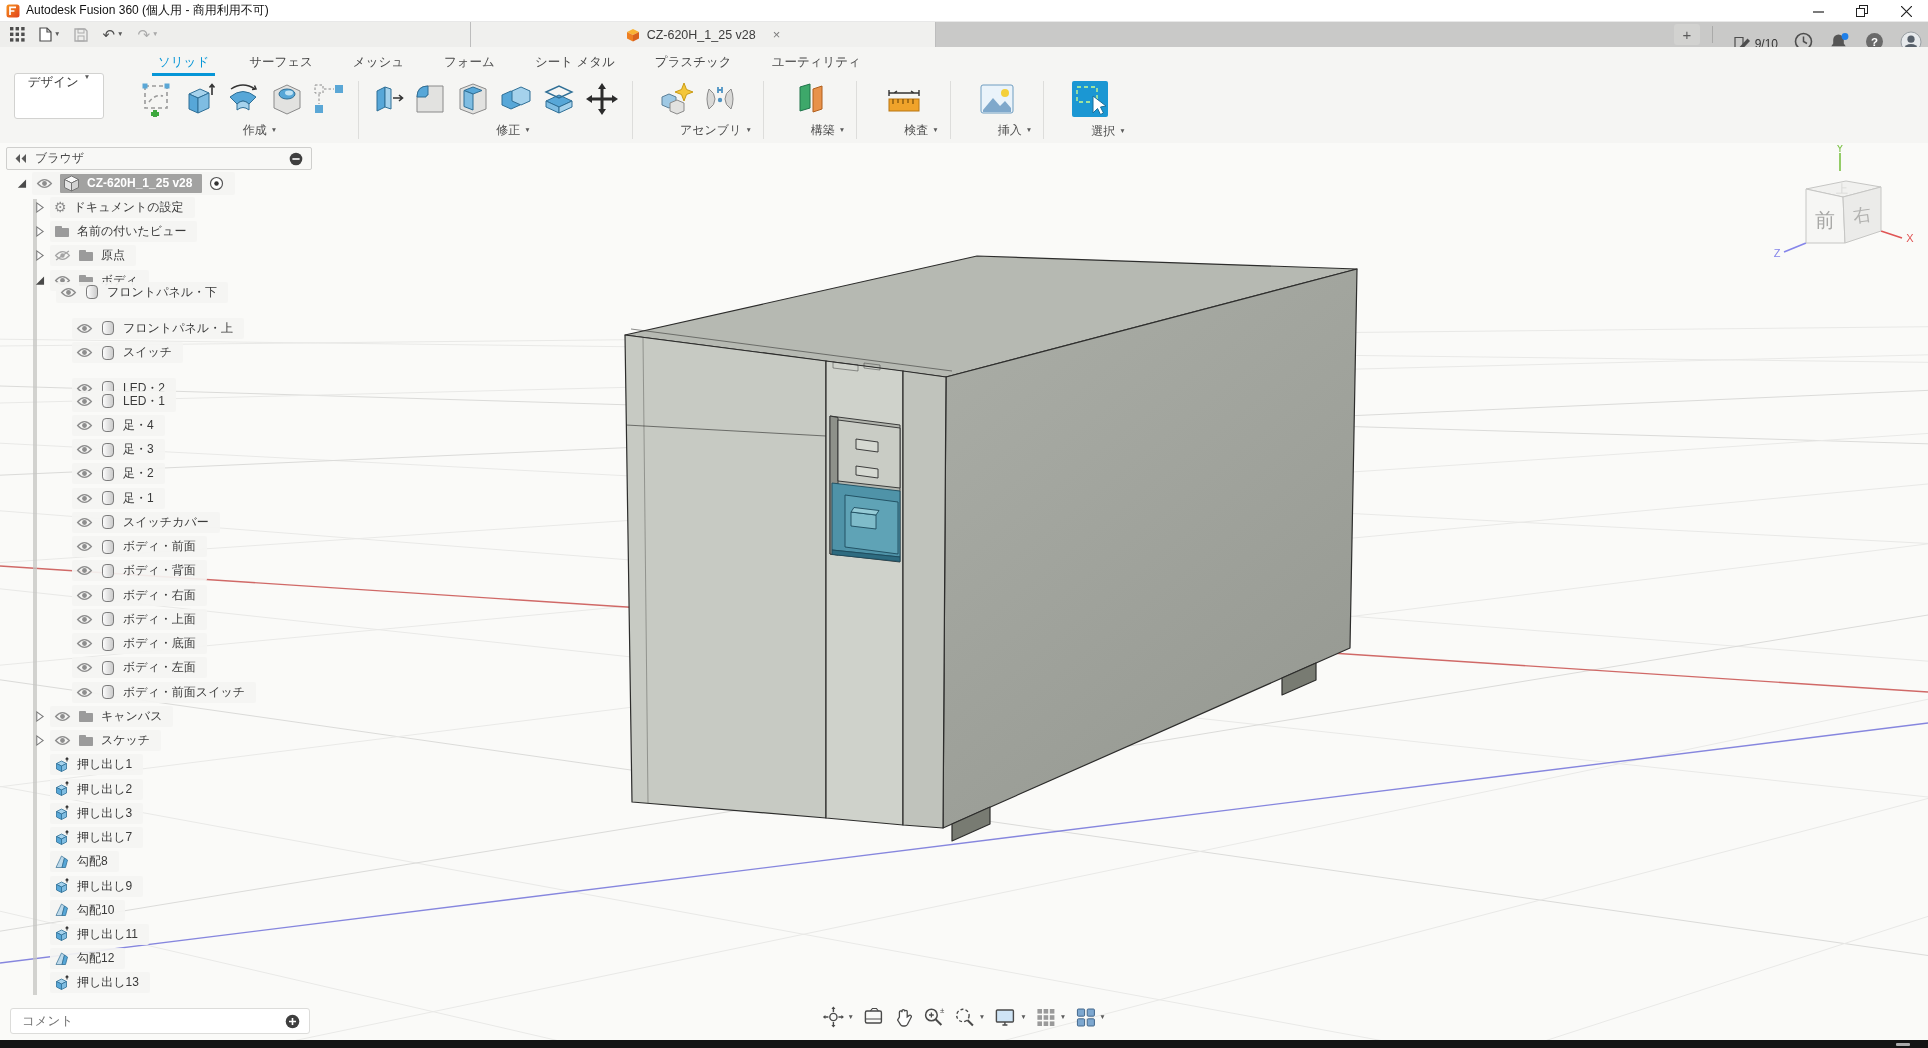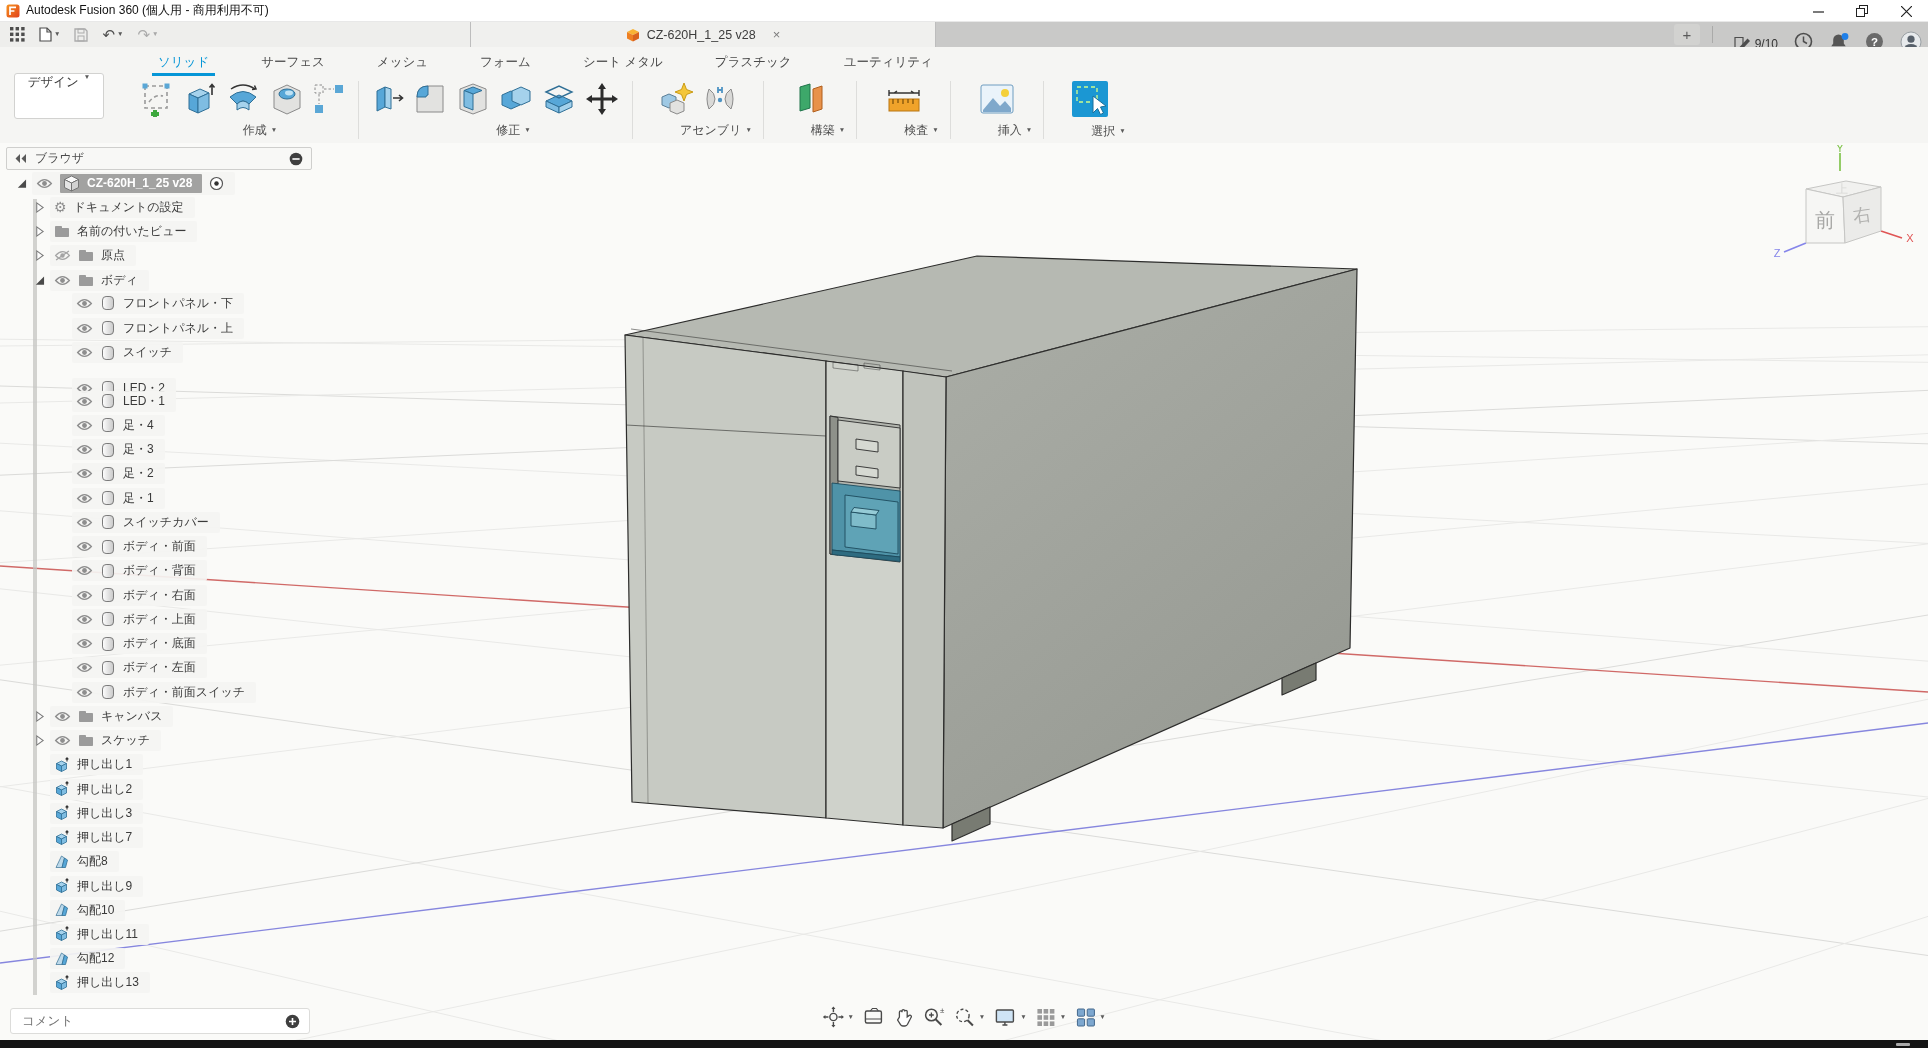--- a/index.html
+++ b/index.html
@@ -26,21 +26,21 @@
   .doc-tab.inactive .tab-close{position:absolute;right:-18px;}
   .newtab{position:absolute;left:1674px;top:2px;width:26px;height:21px;background:#d2d2d0;border-radius:3px;
           display:flex;align-items:center;justify-content:center;color:#5a5a5a;font-size:15px;}
   .bar-div{position:absolute;left:1712px;top:4px;width:1px;height:17px;background:#aaaaa9;}
   .tab-right{position:absolute;right:2px;top:0;height:43px;display:flex;align-items:center;gap:16px;padding-right:4px;}
   .quota{display:flex;align-items:center;gap:4px;font-size:12px;color:#333;}
   
   .ribbon{position:absolute;left:0;top:47px;width:100%;height:96px;background:#f5f5f3;border-bottom:1px solid #d8d8d6;}
   .design-btn{position:absolute;left:14px;top:26px;width:88px;height:44px;background:#fff;border:1px solid #d2d2d0;border-radius:3px;
               display:flex;justify-content:center;gap:5px;font-size:12.5px;color:#3c3c3c;}
-  #ribbon-tabs{position:absolute;left:140px;top:0;height:30px;display:flex;align-items:center;gap:16px;}
+  #ribbon-tabs{position:absolute;left:140px;top:0;height:30px;display:flex;align-items:center;gap:4px;}
   .rtab{padding:0 18px;height:30px;display:flex;align-items:center;font-size:12.5px;color:#4a4a4a;position:relative;}
   .rtab.active{color:#0696d7;}
   .rtab.active::after{content:"";position:absolute;left:12px;right:12px;bottom:1px;height:3px;background:#0696d7;}
   .rgroups{position:absolute;left:128px;top:32px;display:flex;align-items:stretch;height:60px;}
   .rgroup{display:flex;flex-direction:column;align-items:center;padding:0 9px;}
   .ricons{display:flex;align-items:center;gap:5px;height:40px;}
   .rbtn{background:none;border:none;padding:1px;display:flex;align-items:center;justify-content:center;}
   .glabel{display:flex;align-items:center;gap:4px;font-size:12px;color:#4e4e4e;margin-top:4px;margin-left:36px;}
   .rsep{width:1px;background:#dddddb;margin:2px 2px 0 2px;}
   
@@ -555,21 +555,21 @@
                 <path d="M1.5 6 Q9 -2.5 16.5 6 Q9 14.5 1.5 6Z" fill="none" stroke="#8e8e8e" stroke-width="1.4"></path>
                 <circle cx="9" cy="6" r="2.6" fill="#8e8e8e"></circle>
               </svg>
               <svg class="ic" width="16" height="13" viewBox="0 0 16 13">
                 <rect x="1" y="1" width="7" height="4" rx="0.8" fill="#9b9b9b"></rect>
                 <rect x="1" y="3" width="14" height="9" rx="0.8" fill="#9b9b9b"></rect>
               </svg>
               <span class="rlabel">ボディ</span>
             </span>
           </div>
-          <div class="trow" style="top:149px;padding-left:72px">
+          <div class="trow" style="top:138px;padding-left:56px">
             <span class="rowbg">
               <svg class="ic" width="17" height="11" viewBox="0 0 18 12">
                 <path d="M1.5 6 Q9 -2.5 16.5 6 Q9 14.5 1.5 6Z" fill="none" stroke="#8e8e8e" stroke-width="1.4"></path>
                 <circle cx="9" cy="6" r="2.6" fill="#8e8e8e"></circle>
               </svg>
               <svg class="ic" width="16" height="16" viewBox="0 0 16 16">
                 <rect x="2.5" y="1.5" width="11" height="13" rx="3.6" fill="url(#cylg)" stroke="#7a7a7a"></rect>
               </svg>
               <span class="rlabel">フロントパネル・下</span>
             </span>

